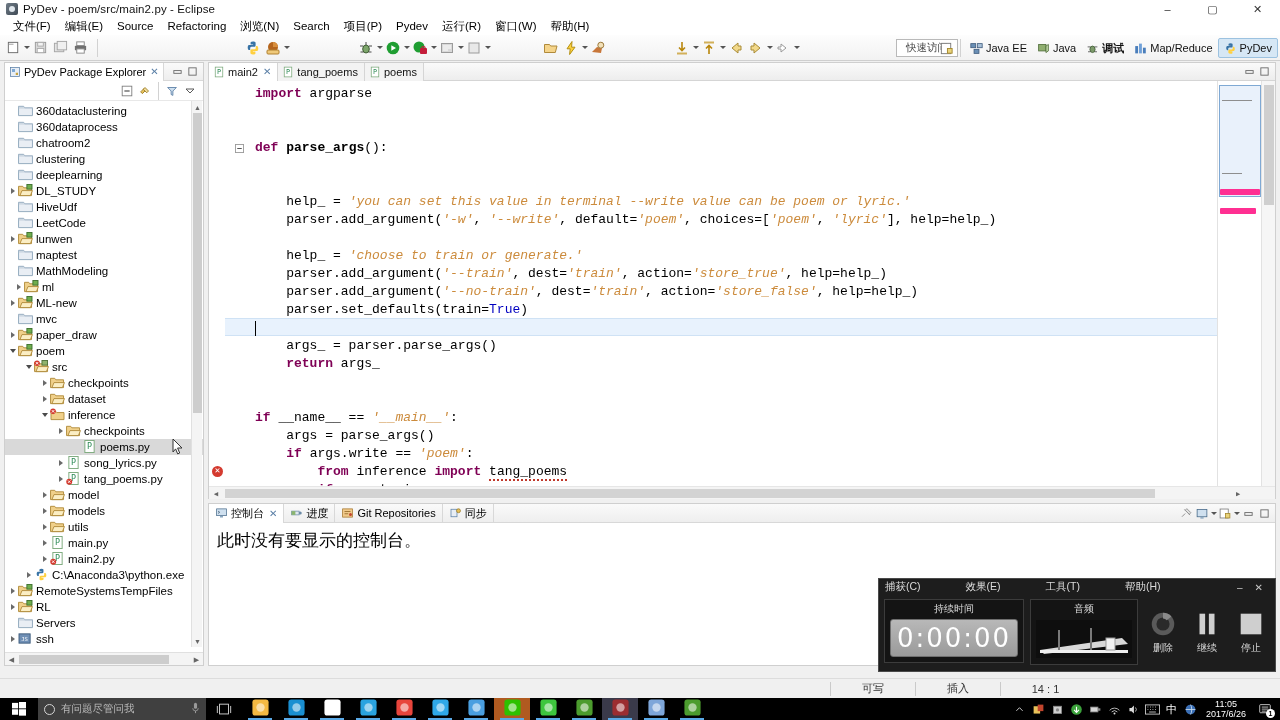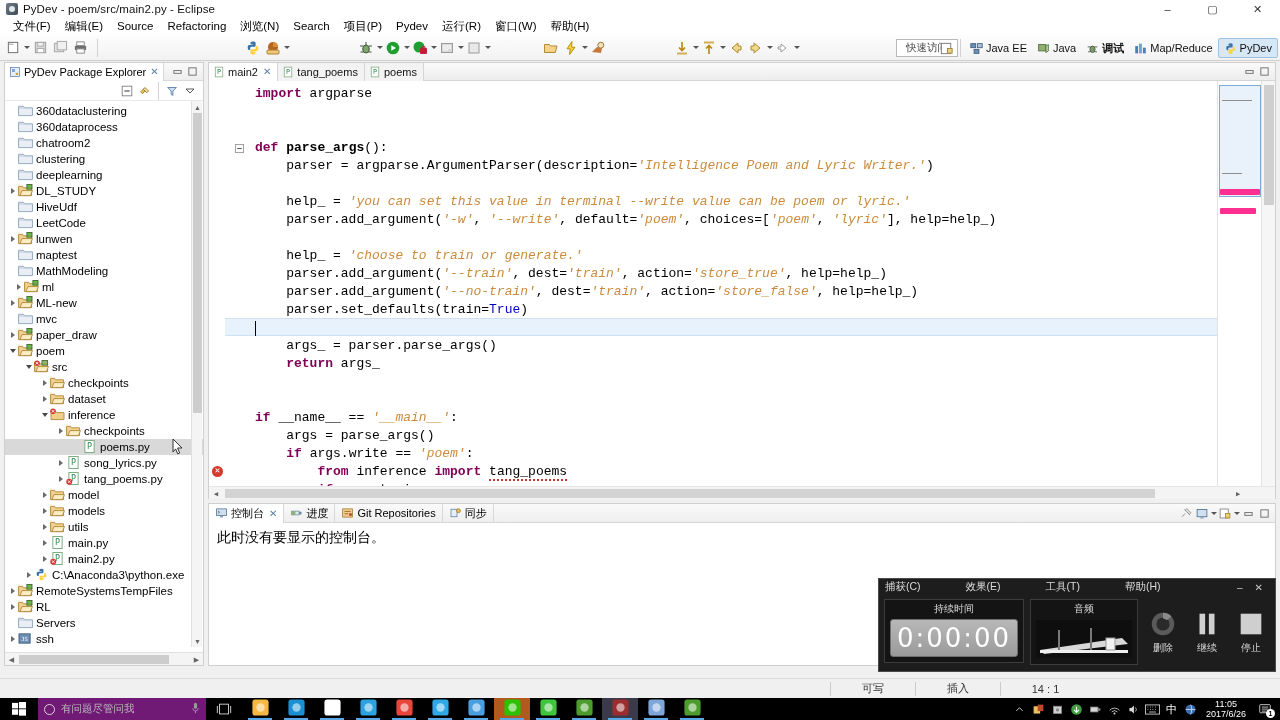--- a/index.html
+++ b/index.html
@@ -160,21 +160,21 @@
              background:#fff; border:1px solid #cfcfcf; }
   .cn-tabrow { height:19px; background:linear-gradient(#fafafa,#eeeeee); display:flex; align-items:center;
                border-bottom:1px solid #d8d8d8; }
   .cn-tab { display:flex; align-items:center; height:19px; padding:0 6px; font-size:11px;
             border-right:1px solid #d8d8d8; }
   .cn-tab.active { background:#ffffff; }
   .cn-tab .ti { width:13px; height:12px; margin-right:3px; flex:none; }
   .cn-tab .closex { margin-left:5px; color:#5a7fa6; font-size:10px; }
   .cn-ctrl { margin-left:auto; display:flex; align-items:center; padding-right:3px; }
   .cn-ctrl .cbtn { width:16px; height:15px; display:flex; align-items:center; justify-content:center; }
-  .cn-body { padding:6px 8px; font-size:14px; color:#000; }
+  .cn-body { padding:6px 8px; font-size:17px; color:#000; }
 
   
   .statusbar { position:absolute; left:0; bottom:22px; width:1280px; height:20px;
                background:#f0f0f0; border-top:1px solid #dcdcdc; display:flex; align-items:center;
                font-size:11px; color:#333; }
   .sb-cell { padding:0 10px; height:14px; display:flex; align-items:center; border-left:1px solid #cacaca; }
   .sb-first { border-left:none; }
 
   
   .recorder { position:absolute; left:878px; top:578px; width:398px; height:94px;
@@ -193,21 +193,21 @@
   .rec-audio { width:108px; }
   .rec-audio .meter { margin:3px 5px 6px; height:38px; background:#0e0e0e; position:relative; overflow:hidden; }
   .rec-btns { display:flex; align-items:flex-start; gap:6px; padding-top:8px; }
   .rec-btn { width:38px; text-align:center; color:#d5d5d5; font-size:10px; }
   .rec-btn .glyph { height:34px; display:flex; align-items:center; justify-content:center; }
 
   
   .taskbar { position:absolute; left:0; bottom:0; width:1280px; height:22px; background:#000000;
              display:flex; align-items:center; }
   .tb-start { width:38px; height:22px; display:flex; align-items:center; justify-content:center; }
-  .tb-search { width:168px; height:22px; background:#701a75; display:flex; align-items:center;
+  .tb-search { width:168px; height:22px; background:#404040; display:flex; align-items:center;
                padding:0 6px; color:#b9b9b9; font-size:10.5px; }
   .tb-search .circ { width:11px; height:11px; border:1.6px solid #d6d6d6; border-radius:50%; margin-right:6px; flex:none; }
   .tb-mic { margin-left:auto; }
   .tb-apps { display:flex; align-items:center; height:22px; }
   .tb-app { width:36px; height:22px; display:flex; align-items:center; justify-content:center; position:relative; }
   .tb-app.run::after { content:""; position:absolute; bottom:0; left:6px; right:6px; height:2px; background:#5aa9e6; }
   .tb-app.active { background:#3a3a3a; }
   .tray { margin-left:auto; display:flex; align-items:center; height:22px; padding-right:2px; }
   .tray .tr { width:19px; height:22px; display:flex; align-items:center; justify-content:center; }
   .clock { text-align:center; color:#fff; font-size:9px; line-height:10px; padding:0 6px; }
@@ -876,21 +876,20 @@
           <div class="ln" style="top: 346px;">20</div>
           <div class="ln" style="top: 364px;">21</div>
           <div class="ln" style="top: 382px;">22</div>
           <div class="ln" style="top: 400px;">23</div>
         </div>
       <div id="codelines" class="lines">
           <div class="cl" style="top: 4px; left: 4px;"><span class="kw">import</span> argparse</div>
           <div class="cl" style="top: 22px; left: 4px;"></div>
           <div class="cl" style="top: 40px; left: 4px;"></div>
           <div class="cl" style="top: 58px; left: 4px;"><span class="kw">def</span> <span class="bold">parse_args</span>():</div>
-          <div class="cl" style="top: 76px; left: 4px;">    parser = argparse.ArgumentParser(description=<span class="str">'Intelligence Poem and Lyric Writer.'</span>)</div>
           <div class="cl" style="top: 94px; left: 4px;"></div>
           <div class="cl" style="top: 112px; left: 4px;">    help_ = <span class="str">'you can set this value in terminal --write value can be poem or lyric.'</span></div>
           <div class="cl" style="top: 130px; left: 4px;">    parser.add_argument(<span class="str">'-w'</span>, <span class="str">'--write'</span>, default=<span class="str">'poem'</span>, choices=[<span class="str">'poem'</span>, <span class="str">'lyric'</span>], help=help_)</div>
           <div class="cl" style="top: 148px; left: 4px;"></div>
           <div class="cl" style="top: 166px; left: 4px;">    help_ = <span class="str">'choose to train or generate.'</span></div>
           <div class="cl" style="top: 184px; left: 4px;">    parser.add_argument(<span class="str">'--train'</span>, dest=<span class="str">'train'</span>, action=<span class="str">'store_true'</span>, help=help_)</div>
           <div class="cl" style="top: 220px; left: 4px;">    parser.set_defaults(train=<span class="kw2">True</span>)</div>
           <div class="cl" style="top: 202px; left: 4px;">    parser.add_argument(<span class="str">'--no-train'</span>, dest=<span class="str">'train'</span>, action=<span class="str">'store_false'</span>, help=help_)</div>
           <div class="cl" style="top: 238px; left: 4px;"></div>
           <div class="cl" style="top: 256px; left: 4px;">    args_ = parser.parse_args()</div>

